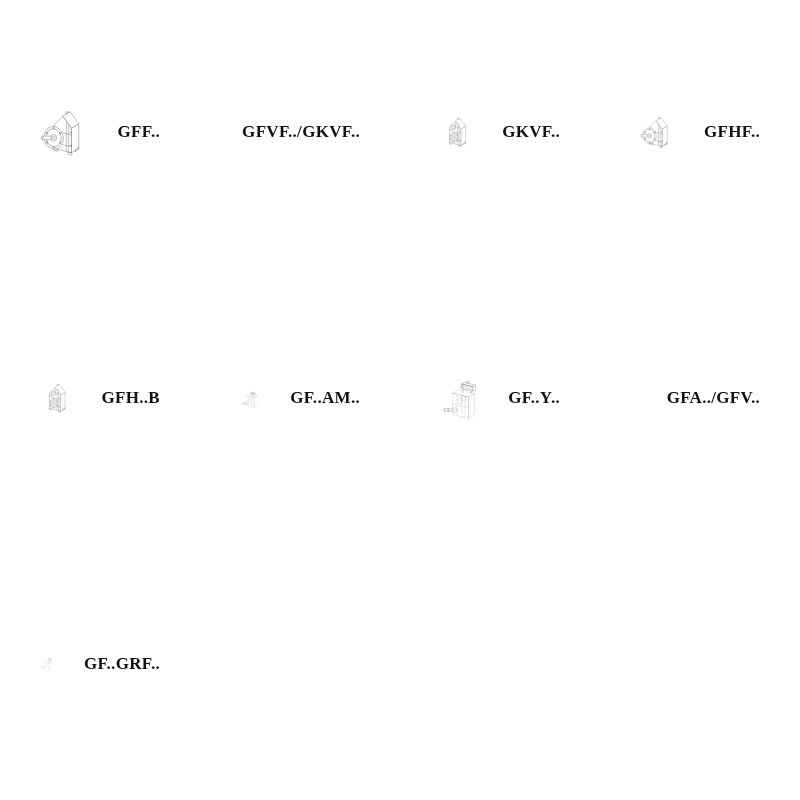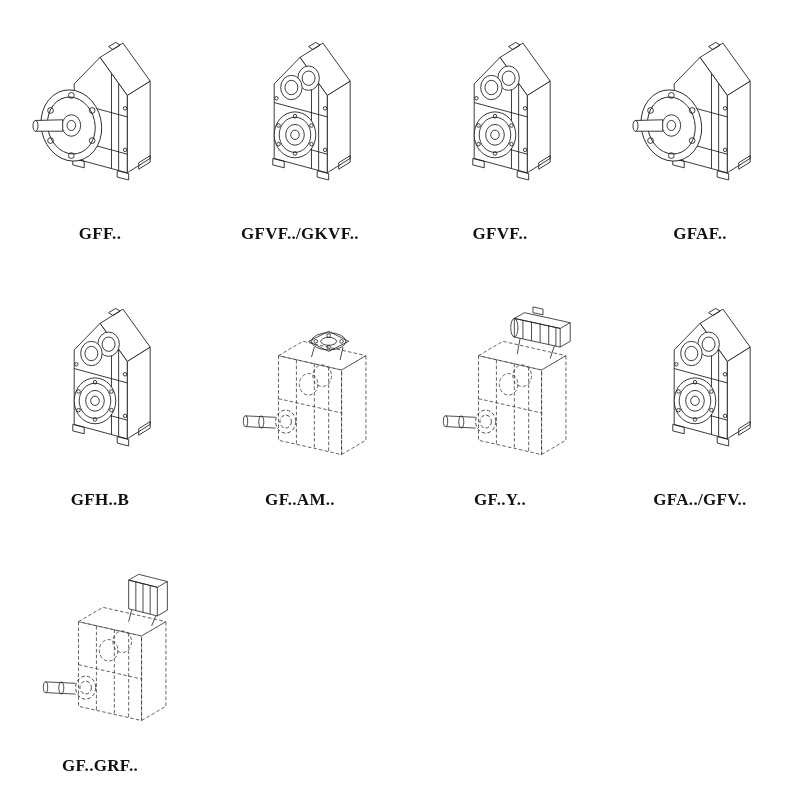--- a/index.html
+++ b/index.html
@@ -4,21 +4,21 @@
 <style>
   html,body{margin:0;padding:0;background:#ffffff;}
   body{width:800px;height:800px;font-family:"Liberation Serif",serif;overflow:hidden;}
   .grid{
     display:grid;
     grid-template-columns:repeat(4,200px);
     grid-template-rows:repeat(3,266px);
     width:800px;height:798px;padding-top:2px;box-sizing:border-box;
   }
   .cell{
-    display:flex;flex-direction:column;align-items:center;justify-content:flex-end;
+    display:flex;align-items:center;justify-content:flex-end;
     padding-bottom:8px;box-sizing:border-box;gap:32px;
   }
   .cell.boxed{border:1px solid #c9c9c9;}
   .drawing{width:172px;height:206px;display:block;}
   .label{
     font-weight:bold;font-size:17px;letter-spacing:.3px;color:#111;
     margin-top:2px;white-space:nowrap;text-align:center;
   }
   .cell:nth-child(11) .label,
   .cell:nth-child(12) .label{font-size:12px;margin-top:7px;}
@@ -153,29 +153,29 @@
         <use href="#g-bores"></use>
       </svg>
     <figcaption class="label">GFVF../GKVF..</figcaption>
   </figure>
 
   <figure class="cell">
     <svg class="drawing" viewBox="0 0 200 240">
         <use href="#g-body"></use>
         <use href="#g-bores"></use>
       </svg>
-    <figcaption class="label">GFVF..</figcaption>
+    <figcaption class="label">GKVF..</figcaption>
   </figure>
 
   <figure class="cell">
     <svg class="drawing" viewBox="0 0 200 240">
         <use href="#g-body"></use>
         <use href="#g-flange"></use>
       </svg>
-    <figcaption class="label">GFAF..</figcaption>
+    <figcaption class="label">GFHF..</figcaption>
   </figure>
 
 
   <figure class="cell">
     <svg class="drawing" viewBox="0 0 200 240">
         <use href="#g-body"></use>
         <use href="#g-bores"></use>
       </svg>
     <figcaption class="label">GFH..B</figcaption>
   </figure>

